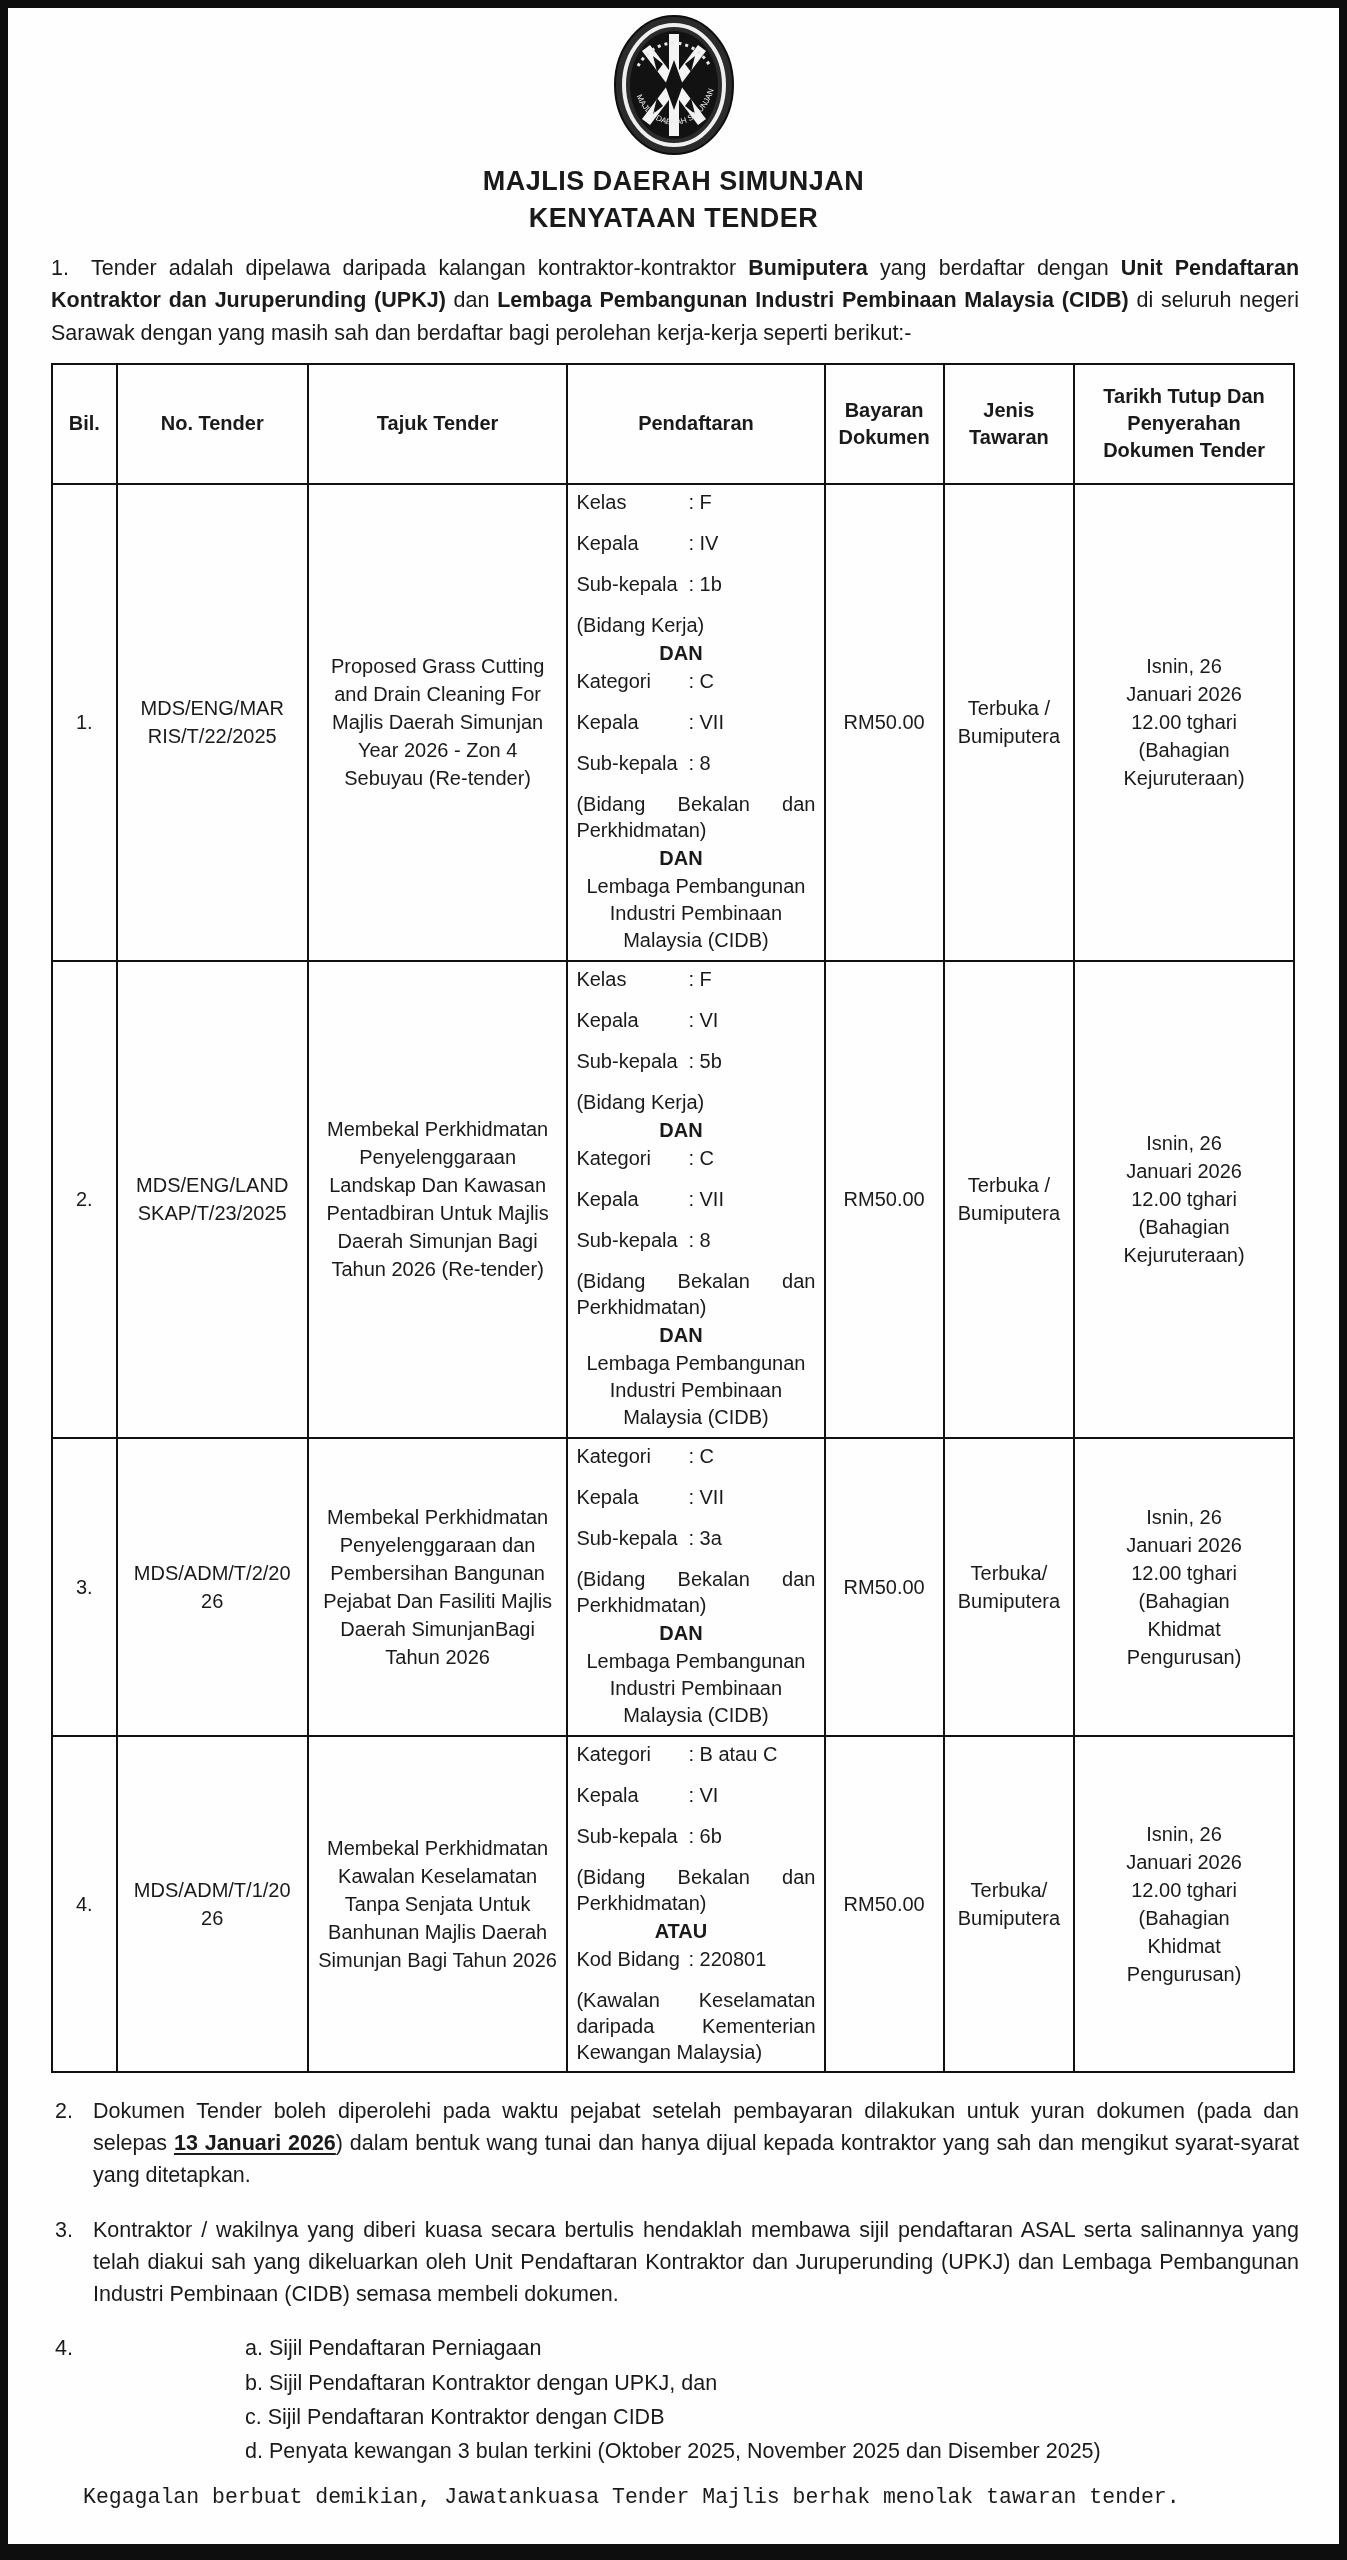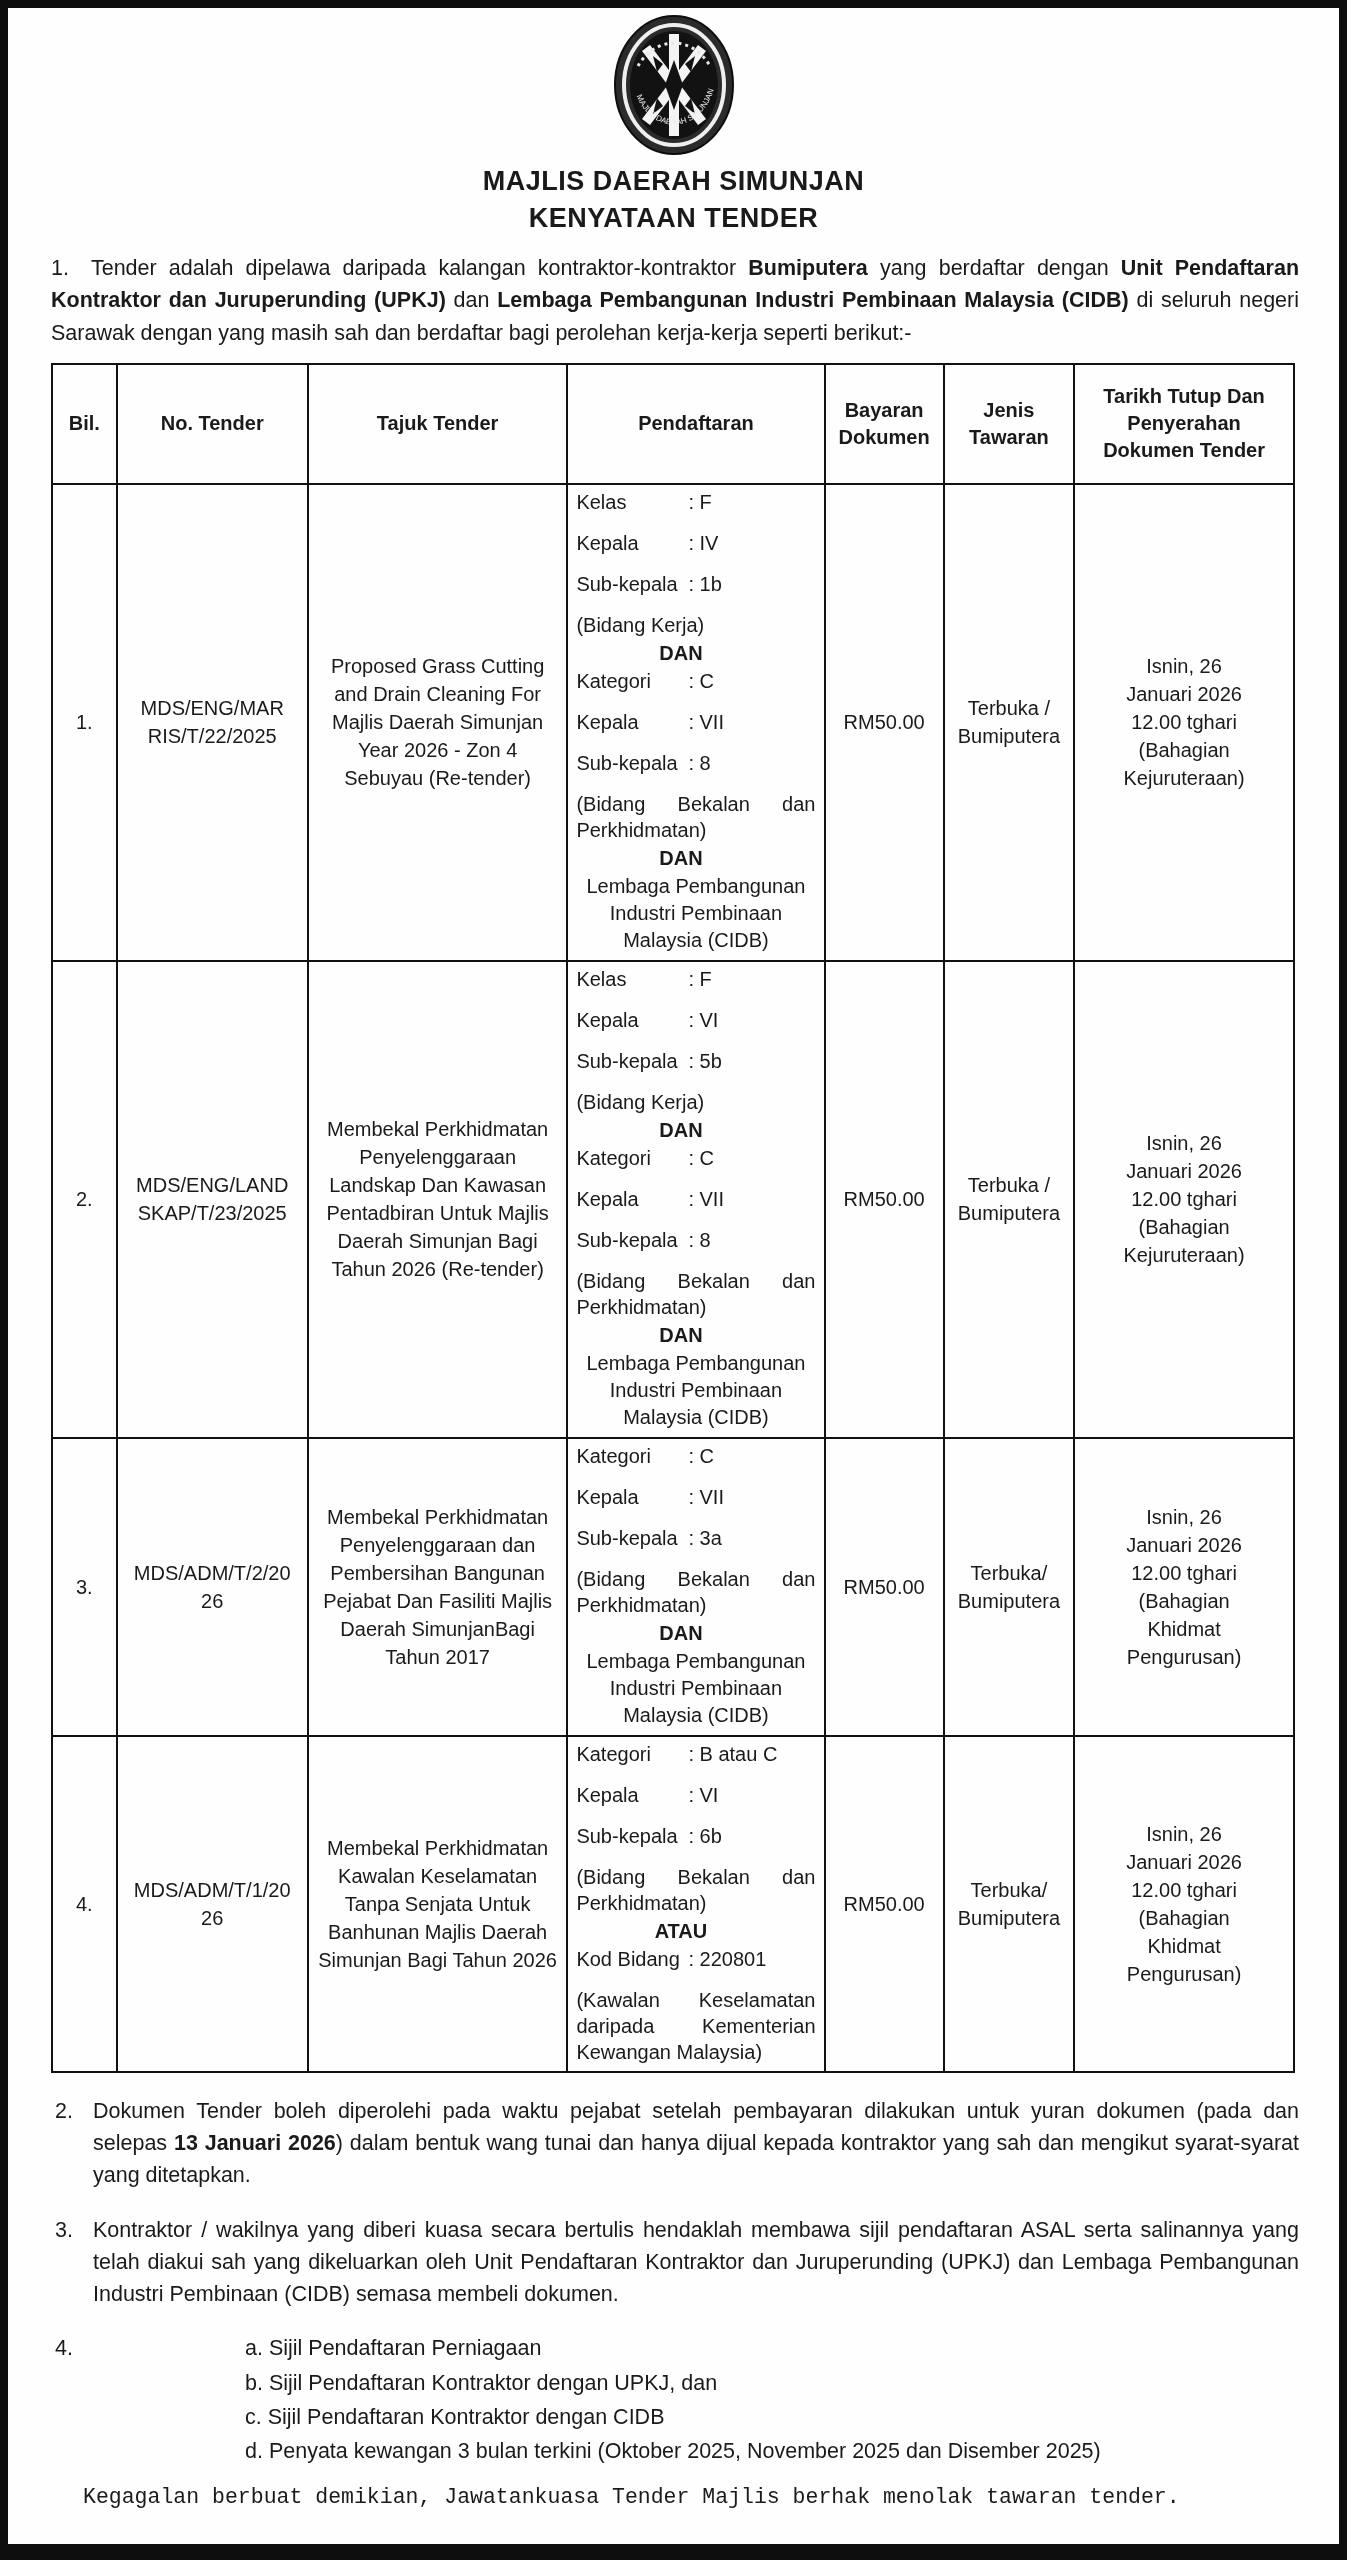--- a/index.html
+++ b/index.html
@@ -16,21 +16,21 @@
   }
   
   .hdr{text-align:center;padding-top:6px;}
   .logo-wrap{display:flex;justify-content:center;}
   .title1{font-size:27px;font-weight:bold;letter-spacing:.5px;margin-top:10px;}
   .title2{font-size:27px;font-weight:bold;letter-spacing:.5px;margin-top:6px;}
   
   .intro{margin:18px 40px 0 43px;font-size:21.5px;line-height:1.5;text-align:justify;}
   .intro .num{margin-right:22px;}
   b,.b{font-weight:bold;}
-  .u{text-decoration-thickness:2px;text-underline-offset:3px;}
+  .u{text-decoration:underline;text-decoration-thickness:2px;text-underline-offset:3px;}
   
   table.tender{
     border-collapse:collapse;margin:14px 0 0 43px;width:1244px;table-layout:fixed;
   }
   table.tender th,table.tender td{
     border:2.5px solid #111;font-size:20px;padding:4px 8px;word-wrap:break-word;
   }
   table.tender th{font-weight:bold;text-align:center;vertical-align:middle;height:110px;line-height:1.35;}
   td.c-mid{text-align:center;vertical-align:middle;line-height:1.4;}
   td.pd{vertical-align:top;text-align:left;padding:10px 10px 6px 12px;line-height:1.3;}
@@ -166,21 +166,21 @@
             <div>(Bahagian</div>
             <div>Kejuruteraan)</div>
           </td>
         </tr>
         <tr style="height: 296px;">
           <td class="c-mid">3.</td>
           <td class="c-mid">
             <div>MDS/ADM/T/2/20</div>
             <div>26</div>
           </td>
-          <td class="c-mid">Membekal Perkhidmatan Penyelenggaraan dan Pembersihan Bangunan Pejabat Dan Fasiliti Majlis Daerah SimunjanBagi Tahun 2017</td>
+          <td class="c-mid">Membekal Perkhidmatan Penyelenggaraan dan Pembersihan Bangunan Pejabat Dan Fasiliti Majlis Daerah SimunjanBagi Tahun 2026</td>
           <td class="pd">
             <div class="pd-pair"><span class="lbl">Kategori</span><span>: C</span></div>
             <div class="pd-pair"><span class="lbl">Kepala</span><span>: VII</span></div>
             <div class="pd-pair"><span class="lbl">Sub-kepala</span><span>: 3a</span></div>
             <div class="pd-text">(Bidang Bekalan dan Perkhidmatan)</div>
             <div class="pd-dan">DAN</div>
             <div class="pd-center">Lembaga Pembangunan Industri Pembinaan Malaysia (CIDB)</div>
           </td>
           <td class="c-mid">RM50.00</td>
           <td class="c-mid">Terbuka/ Bumiputera</td>

